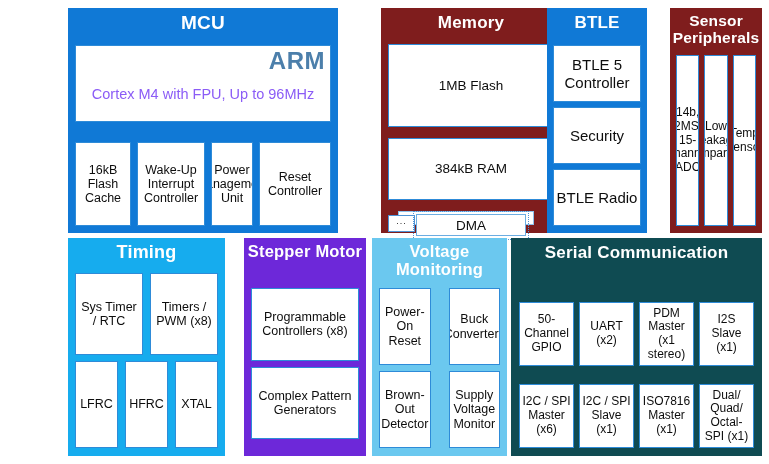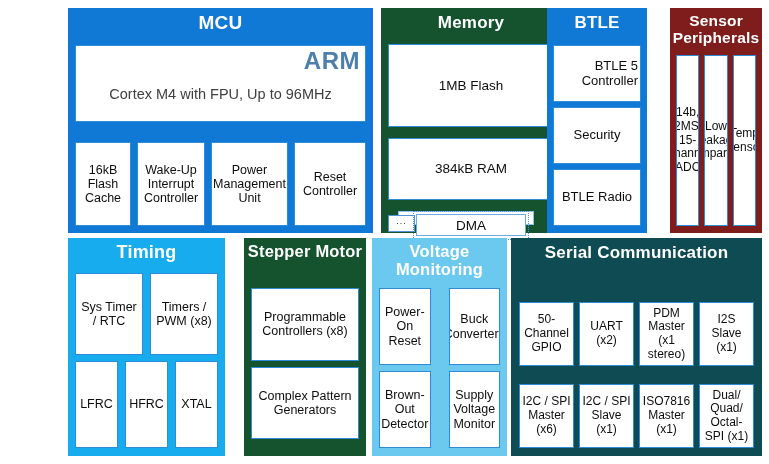--- a/index.html
+++ b/index.html
@@ -48,21 +48,21 @@
     justify-content: center;
     text-align: center;
     color: #0d0d0d;
     line-height: 1.14;
     overflow: hidden;
   }
   .cell-txt { display: block; padding: 0 2px; }
 
   
   #mcu {
-    left: 68px; top: 8px; width: 305px; height: 225px;
+    left: 68px; top: 8px; width: 270px; height: 225px;
     background: #1079D6;
   }
   #mcu > .group-title { font-size: 19px; padding-top: 5px; height: 28px; }
   #mcu-stack {
     flex: 1 1 auto;
     display: flex;
     flex-direction: column;
     padding: 4px 7px 7px 7px;
     gap: 20px;
     box-sizing: border-box;
@@ -74,21 +74,21 @@
     flex: 0 0 auto;
     background: #ffffff;
     border: 1px solid #2E8BD8;
     box-sizing: border-box;
     display: flex;
     align-items: flex-end;
     justify-content: center;
   }
   #mcu-core-label {
     font-size: 14.5px;
-    color: #404040;
+    color: #8b5cf6;
     padding-bottom: 19px;
   }
   #arm-mark {
     position: absolute;
     right: 5px; top: 1px;
     font-size: 24px;
     font-weight: bold;
     color: #4C7FAB;
     letter-spacing: .5px;
   }
@@ -101,21 +101,21 @@
   }
   #mcu-row .cell { font-size: 12.5px; }
   #mcu-row .cell:nth-child(1) { flex: 0 0 56px; }
   #mcu-row .cell:nth-child(2) { flex: 0 0 68px; }
   #mcu-row .cell:nth-child(3) { flex: 1 1 auto; }
   #mcu-row .cell:nth-child(4) { flex: 0 0 72px; }
 
   
   #memory {
     left: 381px; top: 8px; width: 180px; height: 225px;
-    background: #14532d;
+    background: #7f1d1d;
   }
   #memory > .group-title { font-size: 17px; padding-top: 6px; height: 27px; }
   #memory-stack {
     flex: 1 1 auto;
     display: flex;
     flex-direction: column;
     padding: 3px 7px 0 7px;
     gap: 11px;
     box-sizing: border-box;
     min-height: 0;
@@ -184,21 +184,21 @@
   #btle > .group-title { font-size: 17px; padding-top: 6px; height: 27px; }
   #btle-stack {
     flex: 1 1 auto;
     display: flex;
     flex-direction: column;
     padding: 4px 6px 7px 6px;
     gap: 5px;
     box-sizing: border-box;
     min-height: 0;
   }
-  #btle-stack .cell { flex: 1 1 0; font-size: 13px; text-align: right; }
+  #btle-stack .cell { flex: 1 1 0; font-size: 15px; }
 
   
   #sensor {
     left: 670px; top: 8px; width: 92px; height: 225px;
     background: #7f1d1d;
   }
   #sensor > .group-title { font-size: 15.5px; padding-top: 5px; height: 40px; }
   #sensor-stack {
     flex: 1 1 auto;
     display: flex;
@@ -226,21 +226,21 @@
     min-height: 0;
   }
   #timing-r1, #timing-r2 { display: flex; gap: 7px; min-height: 0; }
   #timing-r1 { flex: 0 0 82px; }
   #timing-r2 { flex: 1 1 auto; }
   #timing-stack .cell { flex: 1 1 0; font-size: 12.5px; }
 
   
   #stepper {
     left: 244px; top: 238px; width: 122px; height: 218px;
-    background: #14532d;
+    background: #6d28d9;
   }
   #stepper > .group-title { font-size: 16.5px; padding-top: 5px; height: 44px; }
   #stepper-stack {
     flex: 1 1 auto;
     display: flex;
     flex-direction: column;
     padding: 1px 7px 17px 7px;
     gap: 6px;
     box-sizing: border-box;
     min-height: 0;

